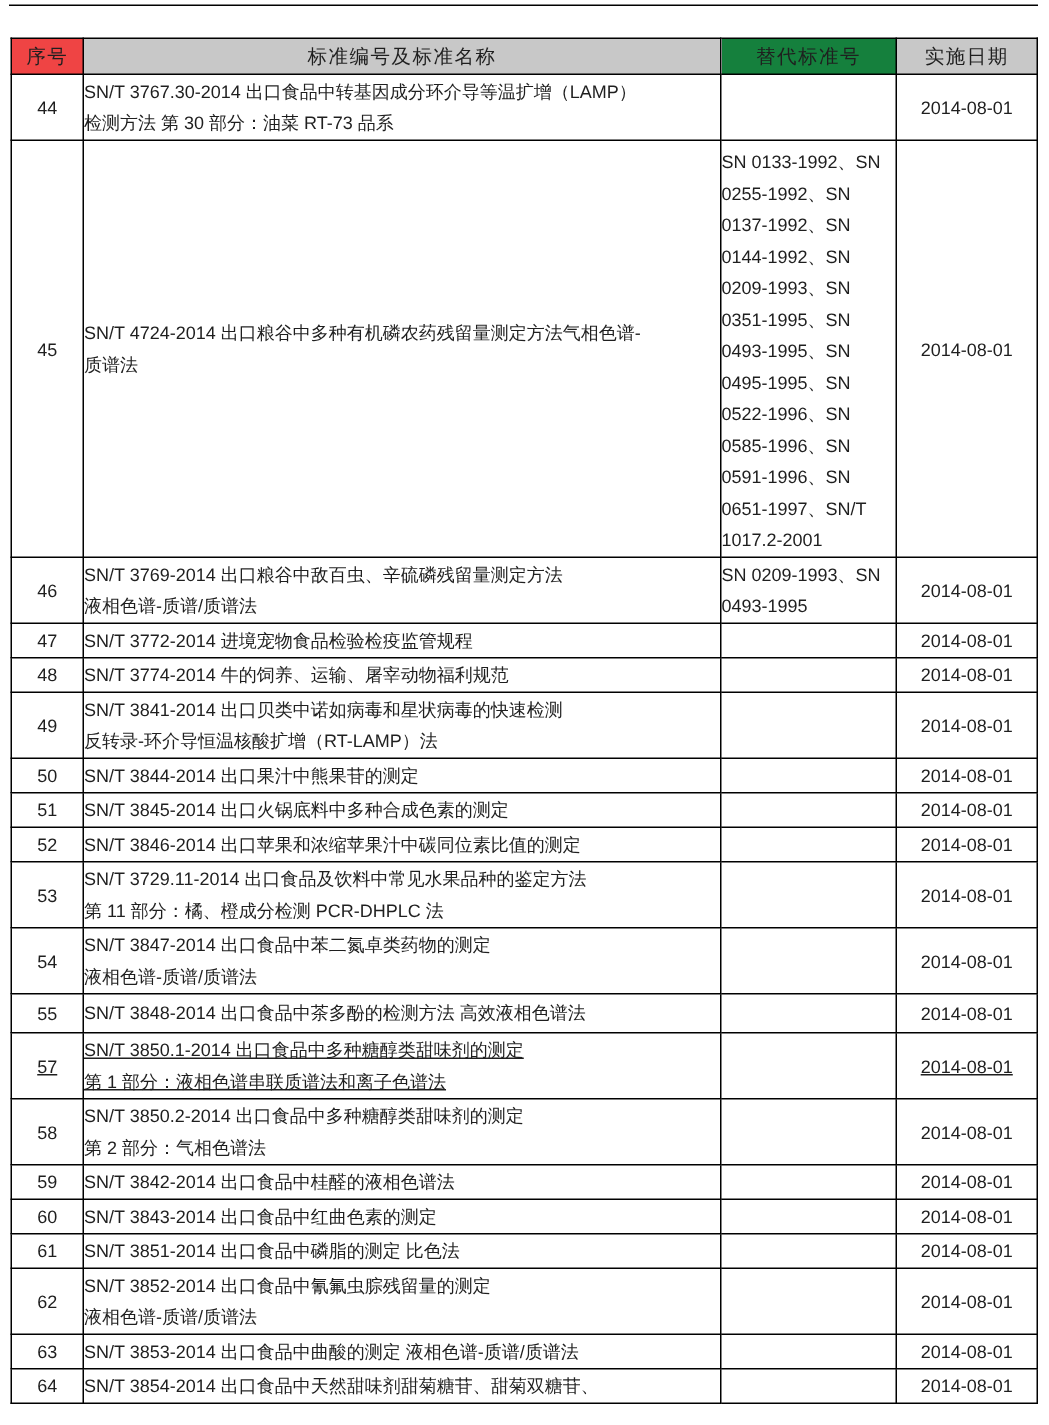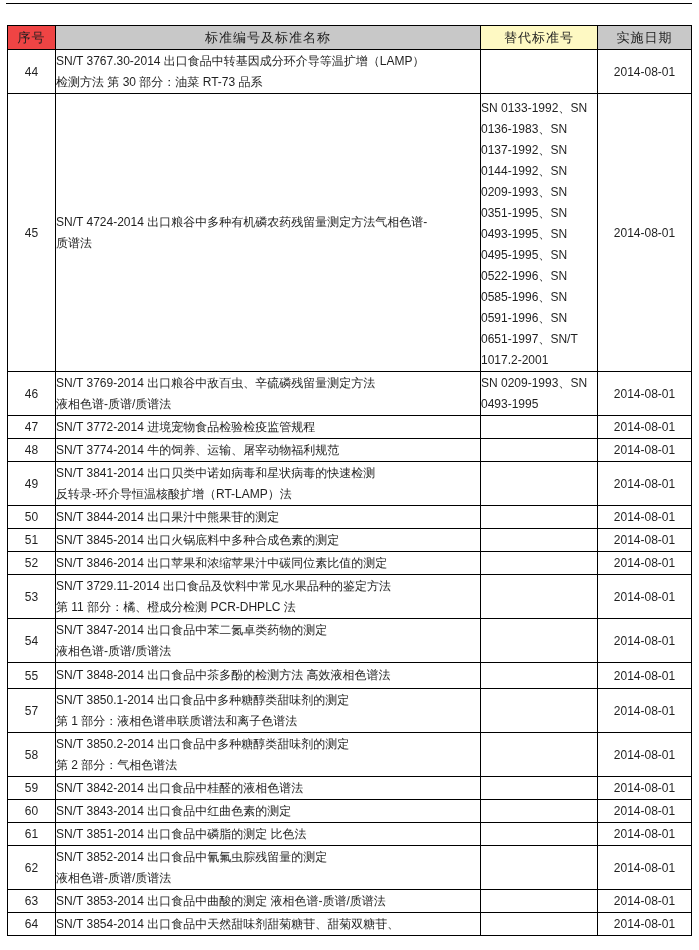--- a/index.html
+++ b/index.html
@@ -73,21 +73,21 @@
     <colgroup>
       <col style="width:48px">
       <col style="width:425px">
       <col style="width:117px">
       <col style="width:94px">
     </colgroup>
     <thead>
       <tr>
         <th style="background: #ef4444;">序号</th>
         <th style="background: rgb(200, 200, 200);">标准编号及标准名称</th>
-        <th style="background: #fef9c3;">替代标准号</th>
+        <th style="background: #15803d;">替代标准号</th>
         <th style="background: rgb(200, 200, 200);">实施日期</th>
       </tr>
     </thead>
     <tbody>
         <tr style="height: 44px;">
           <td class="cell-num">44</td>
           <td class="cell-name">
             <div class="nm-line">SN/T 3767.30-2014  出口食品中转基因成分环介导等温扩增（LAMP）</div>
             <div class="nm-line">检测方法 第 30 部分：油菜 RT-73 品系</div>
           </td>
@@ -95,21 +95,21 @@
           <td class="cell-date">2014-08-01</td>
         </tr>
         <tr style="height: 273px;">
           <td class="cell-num">45</td>
           <td class="cell-name">
             <div class="nm-line">SN/T 4724-2014  出口粮谷中多种有机磷农药残留量测定方法气相色谱-</div>
             <div class="nm-line">质谱法</div>
           </td>
           <td class="cell-repl top">
             <div class="rp-line">SN 0133-1992、SN</div>
-            <div class="rp-line">0136-1983、SN</div>
+            <div class="rp-line">0255-1992、SN</div>
             <div class="rp-line">0137-1992、SN</div>
             <div class="rp-line">0144-1992、SN</div>
             <div class="rp-line">0209-1993、SN</div>
             <div class="rp-line">0351-1995、SN</div>
             <div class="rp-line">0493-1995、SN</div>
             <div class="rp-line">0495-1995、SN</div>
             <div class="rp-line">0522-1996、SN</div>
             <div class="rp-line">0585-1996、SN</div>
             <div class="rp-line">0591-1996、SN</div>
             <div class="rp-line">0651-1997、SN/T</div>
@@ -197,21 +197,21 @@
           <td class="cell-date">2014-08-01</td>
         </tr>
         <tr style="height: 26px;">
           <td class="cell-num">55</td>
           <td class="cell-name">
             <div class="nm-line">SN/T 3848-2014  出口食品中茶多酚的检测方法  高效液相色谱法</div>
           </td>
           <td class="cell-repl"></td>
           <td class="cell-date">2014-08-01</td>
         </tr>
-        <tr style="height: 44px;">
+        <tr style="height: 44px; text-decoration: underline;">
           <td class="cell-num">57</td>
           <td class="cell-name">
             <div class="nm-line">SN/T 3850.1-2014  出口食品中多种糖醇类甜味剂的测定</div>
             <div class="nm-line">第 1 部分：液相色谱串联质谱法和离子色谱法</div>
           </td>
           <td class="cell-repl"></td>
           <td class="cell-date">2014-08-01</td>
         </tr>
         <tr style="height: 44px;">
           <td class="cell-num">58</td>

